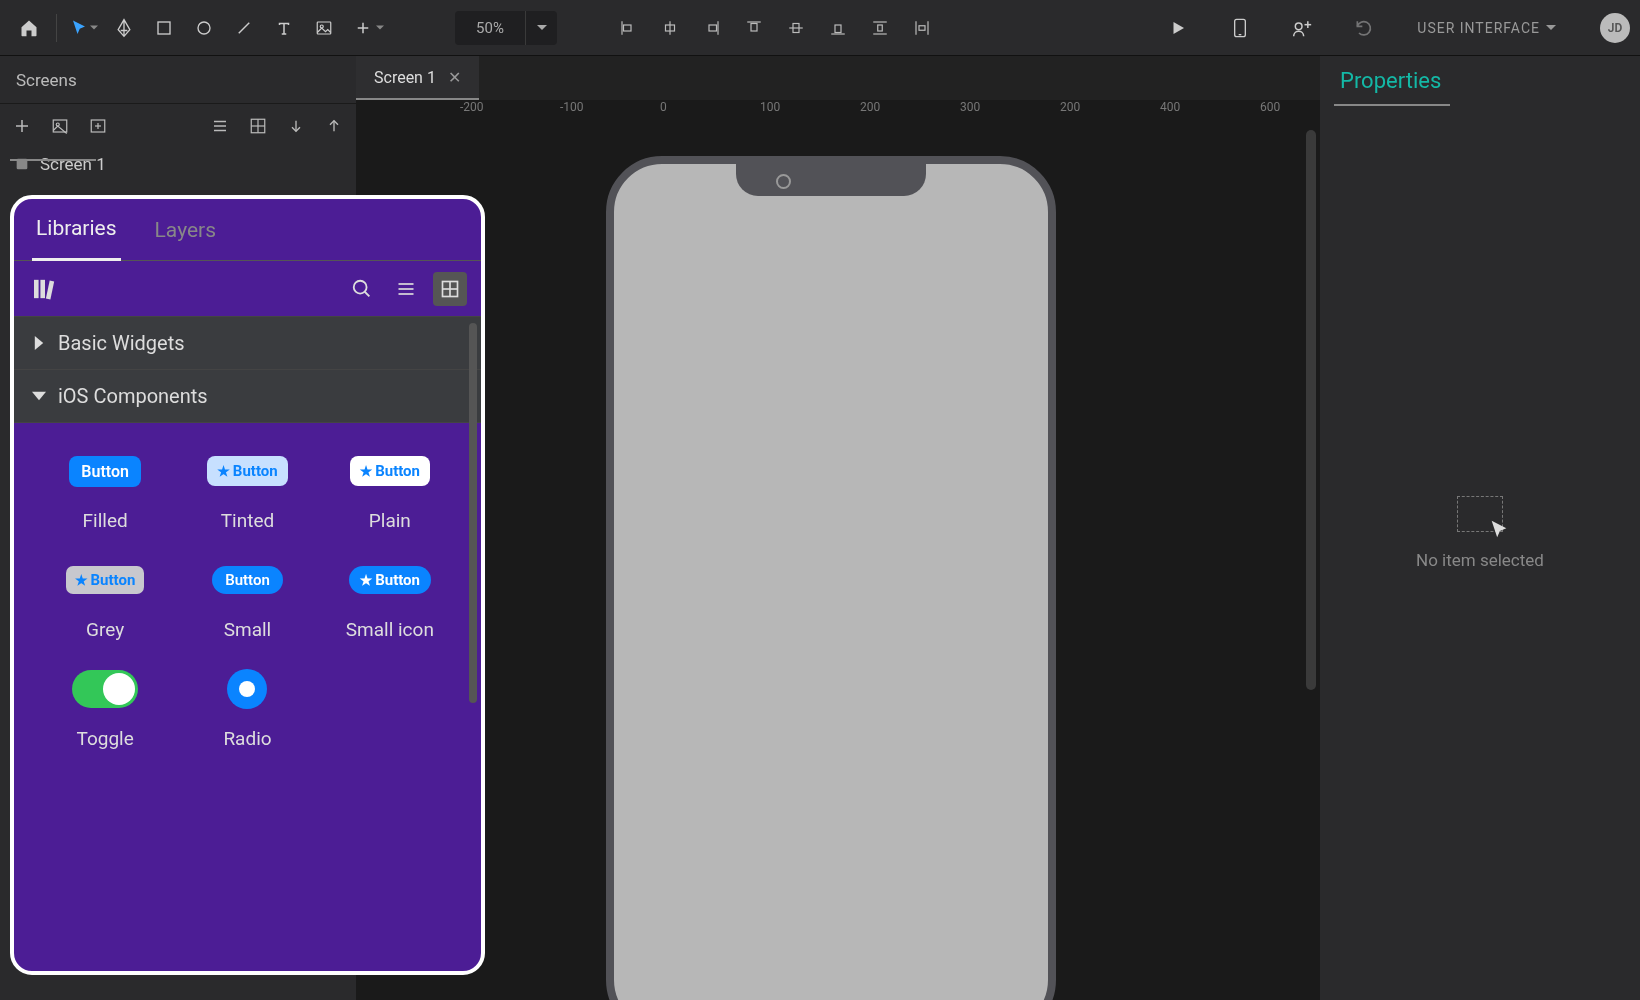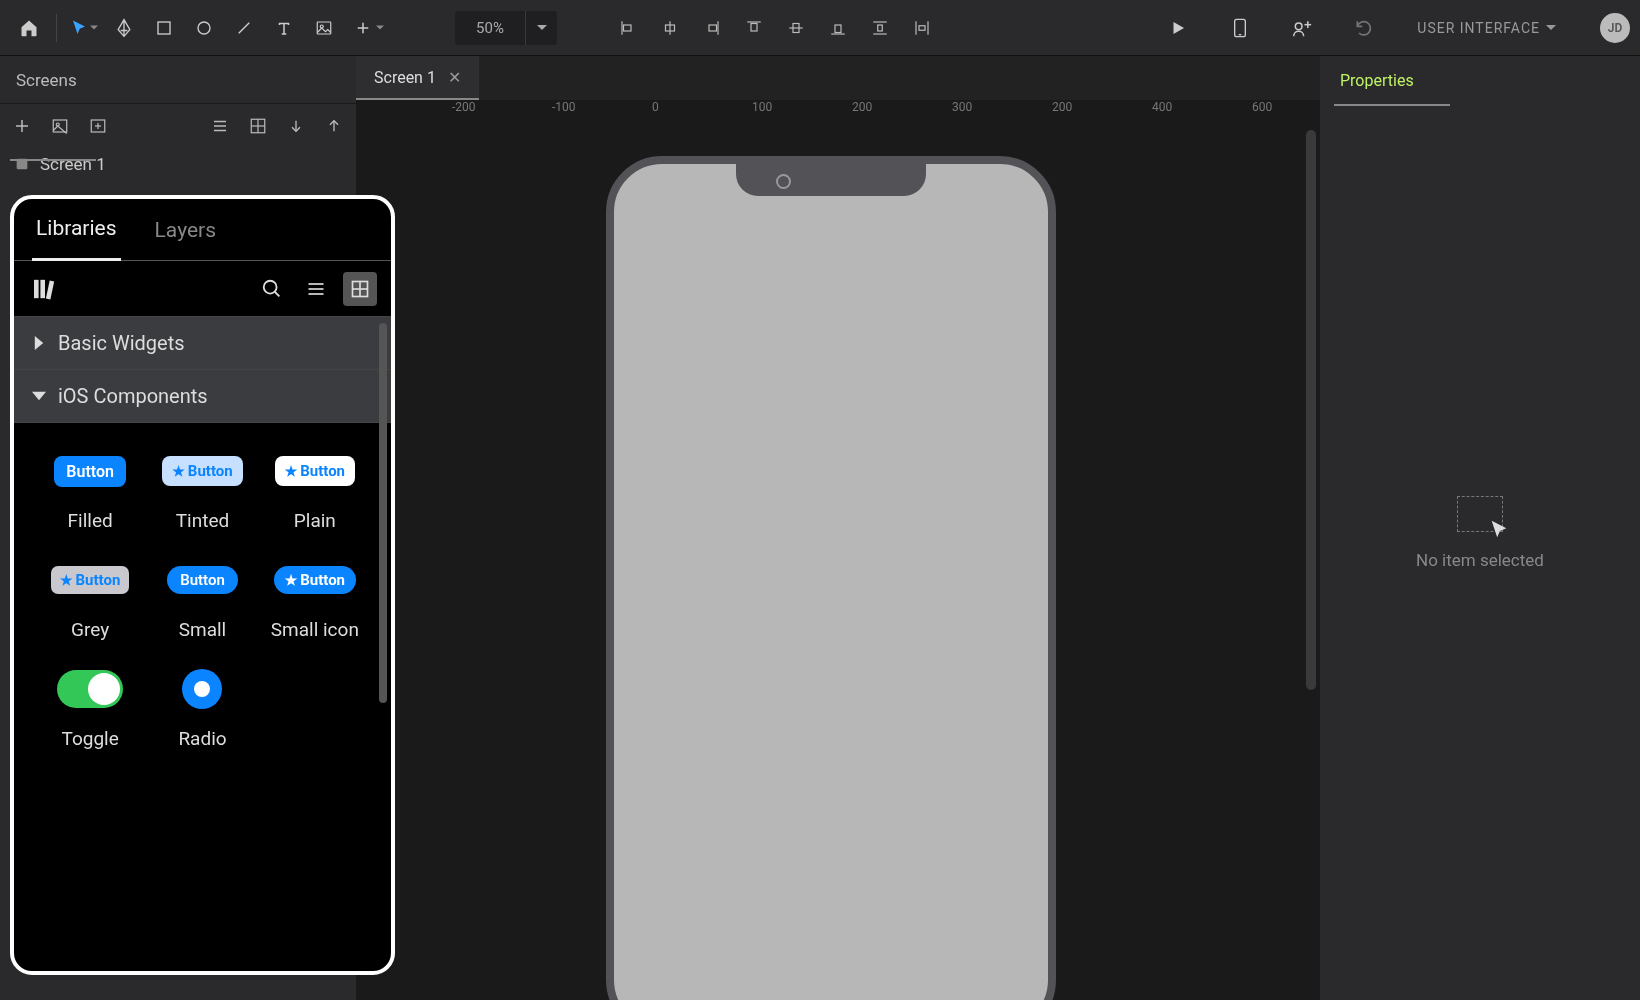--- a/index.html
+++ b/index.html
@@ -17,21 +17,21 @@
   .avatar{width:30px;height:30px;border-radius:50%;background:#bbb;color:#555;font-size:12px;font-weight:600;display:flex;align-items:center;justify-content:center;margin-left:10px;}
   
   .screens-panel{position:absolute;left:0;top:56px;width:356px;bottom:0;background:#2a2a2c;}
   .screens-header{height:48px;display:flex;align-items:center;padding:0 16px;font-size:17px;color:#bbb;border-bottom:1px solid #1a1a1a;}
   .screens-hdr-underline{position:absolute;left:10px;top:103px;width:86px;height:2px;background:#888;}
   .screens-tools{height:44px;display:flex;align-items:center;padding:0 10px;gap:14px;color:#aaa;}
   .screens-tools .spacer{flex:1;}
   .tool-ic{width:24px;height:24px;display:flex;align-items:center;justify-content:center;}
   .screen-row{display:flex;align-items:center;gap:10px;padding:6px 14px;font-size:17px;color:#ccc;}
   
-  .popover{position:absolute;left:10px;top:195px;width:385px;height:780px;border:4px solid #fff;border-radius:22px;overflow:hidden;background:#000000;z-index:50;}
+  .popover{position:absolute;left:10px;top:195px;width:475px;height:780px;border:4px solid #fff;border-radius:22px;overflow:hidden;background:#4c1d95;z-index:50;}
   .pop-tabs{display:flex;align-items:center;height:62px;border-bottom:1px solid #555;padding:0 18px;gap:30px;}
   .pop-tab{font-size:21px;color:#888;padding:18px 4px;}
   .pop-tab.active{color:#eee;border-bottom:3px solid #eee;}
   .pop-toolbar{height:56px;display:flex;align-items:center;padding:0 14px;border-bottom:1px solid #444;}
   .pop-tb-right{margin-left:auto;display:flex;gap:10px;align-items:center;}
   .pop-ic{width:34px;height:34px;display:flex;align-items:center;justify-content:center;color:#ccc;border-radius:4px;}
   .pop-ic.active{background:#555;}
   .pop-body{position:absolute;top:118px;left:0;right:0;bottom:0;overflow:hidden;}
   .section-row{display:flex;align-items:center;gap:12px;padding:14px 18px;font-size:20px;color:#ddd;border-bottom:1px solid #444;background:#3a3c3f;}
   .section-row.sub{background:#36383b;border-bottom:none;}
@@ -49,32 +49,32 @@
   .toggle::after{content:"";position:absolute;right:3px;top:3px;width:32px;height:32px;background:#fff;border-radius:50%;}
   .check{width:44px;height:44px;background:#0a84ff;border-radius:11px;display:flex;align-items:center;justify-content:center;}
   .radio{width:40px;height:40px;background:#0a84ff;border-radius:50%;display:flex;align-items:center;justify-content:center;}
   .radio::after{content:"";width:16px;height:16px;background:#fff;border-radius:50%;}
   .star{font-size:14px;}
   
   .canvas{position:absolute;left:356px;top:56px;right:320px;bottom:0;background:#1a1a1a;}
   .tab-bar{height:44px;display:flex;align-items:center;background:#222;}
   .doc-tab{display:flex;align-items:center;gap:12px;padding:0 18px;height:44px;background:#2e2e30;font-size:16px;color:#ddd;border-bottom:2px solid #888;}
   .doc-tab .x{color:#999;font-size:16px;}
-  .ruler-h{position:absolute;left:16px;right:0;top:44px;height:28px;background:#1a1a1a;display:flex;}
+  .ruler-h{position:absolute;left:24px;right:0;top:44px;height:28px;background:#1a1a1a;display:flex;}
   .ruler-h .tick{position:absolute;top:0;font-size:12px;color:#777;}
   .ruler-v{position:absolute;left:0;top:44px;width:24px;height:14px;background:#1a1a1a;}
   
   .phone{position:absolute;left:250px;top:100px;width:450px;height:880px;border:8px solid #525257;border-radius:56px;background:#b7b7b7;}
   .notch{position:absolute;top:-2px;left:50%;transform:translateX(-50%);width:190px;height:34px;background:#525257;border-radius:0 0 22px 22px;}
   .notch::before{content:"";position:absolute;left:40px;top:12px;width:11px;height:11px;border:2px solid #999;border-radius:50%;}
   .canvas-scroll{position:absolute;right:4px;top:74px;width:10px;height:560px;background:#3a3a3a;border-radius:5px;}
   .expand-handle{position:absolute;right:-14px;top:440px;color:#666;}
   
   .props{position:absolute;right:0;top:56px;width:320px;bottom:0;background:#2a2a2c;}
-  .props-header{height:48px;display:flex;align-items:center;padding:0 20px;font-size:16px;color:#bef264;}
+  .props-header{height:48px;display:flex;align-items:center;padding:0 20px;font-size:22px;color:#14b8a6;}
   .props-underline{width:116px;height:2px;background:#888;margin-left:14px;}
   .no-sel{position:absolute;top:440px;left:0;right:0;display:flex;flex-direction:column;align-items:center;gap:18px;color:#888;font-size:17px;}
   .sel-ic{width:46px;height:36px;border:1px dashed #777;position:relative;}
   svg{display:block;}
 </style>
 </head>
 <body>
 
 <div class="toolbar">
   <div class="tb-btn">

